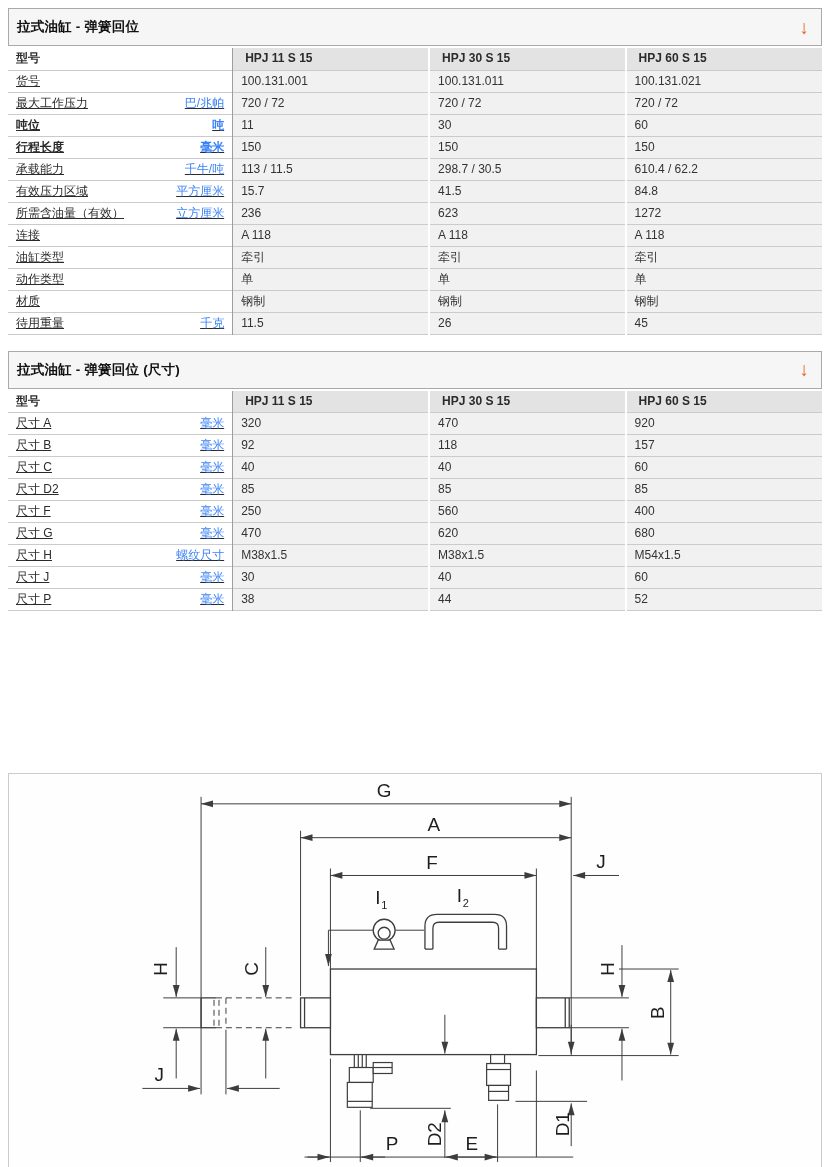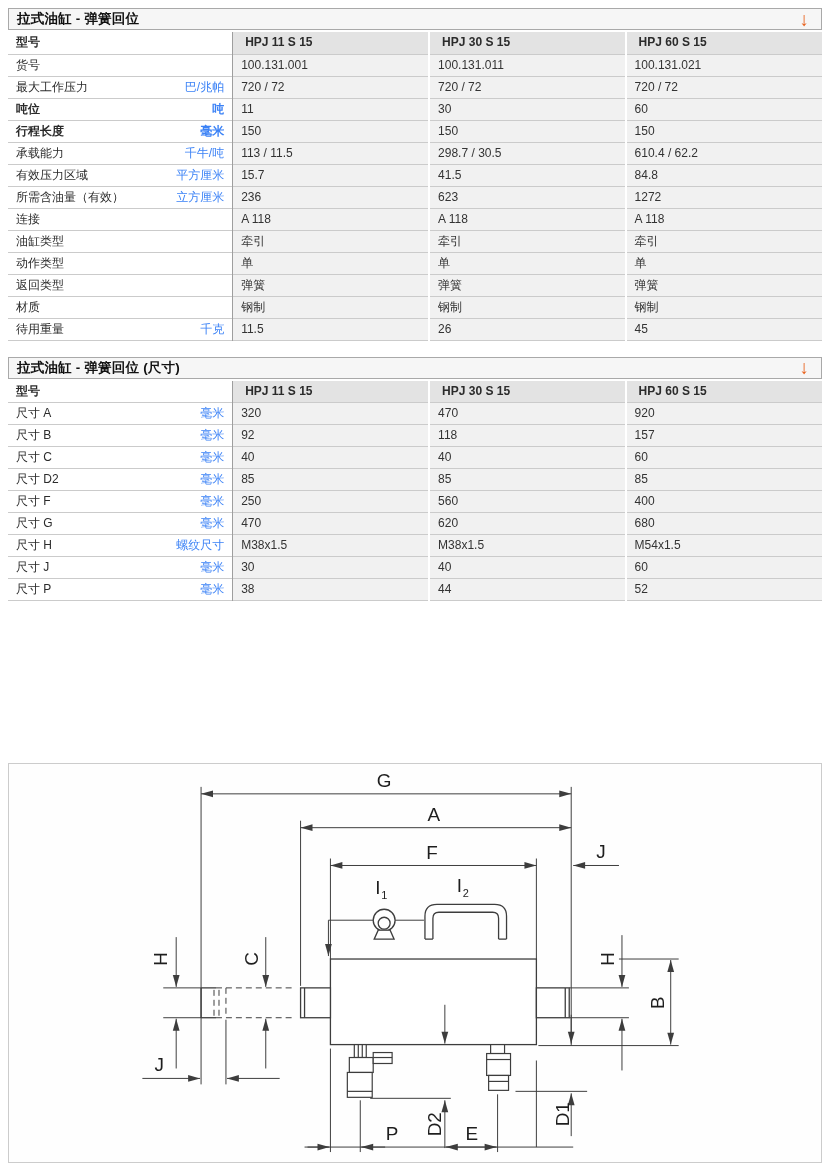--- a/index.html
+++ b/index.html
@@ -4,40 +4,40 @@
 <style>
   html,body{margin:0;padding:0;}
   body{
     width:830px;height:1167px;background:#ffffff;
     font-family:"Liberation Sans",sans-serif;color:#2b2b2b;
     -webkit-font-smoothing:antialiased;
   }
   .sheet{padding:8px;}
   
   .bar{
-    height:22px;box-sizing:border-box;border:1px solid #a9a9a9;background:#f6f6f6;
+    height:38px;box-sizing:border-box;border:1px solid #a9a9a9;background:#f6f6f6;
     display:flex;align-items:center;justify-content:space-between;
     padding:0 12px 0 8px;margin-bottom:2px;
   }
   .bar-title{font-weight:bold;font-size:13.5px;color:#111;letter-spacing:.2px;}
   .bar-arrow{color:#e8611c;font-weight:bold;font-size:19px;line-height:1;cursor:pointer;}
   
   .tbl-block{margin-bottom:16px;}
   table{width:100%;border-collapse:collapse;table-layout:fixed;font-size:12px;}
   col.c-label{width:27.6%;}
   th,td{box-sizing:border-box;height:22px;padding:3px 8px 4px 8px;line-height:14px;vertical-align:middle;
         border-top:1px solid #cbcbcb;text-align:left;font-weight:normal;}
   tr:first-child th{border-top:none;}
   table{border-bottom:1px solid #cbcbcb;}
   th.label-h{background:#ffffff;border-right:1px solid #9e9e9e;font-weight:bold;}
   th.val-h{background:#e3e3e3;font-weight:bold;padding-left:12px;}
   td.label-cell{background:#ffffff;border-right:1px solid #9e9e9e;}
   td.val-cell{background:#f1f1f1;color:#333;}
   th.val-h + th.val-h, td.val-cell + td.val-cell{border-left:2px solid #ffffff;}
-  .label-wrap{display:flex;justify-content:space-between;align-items:flex-end;}
+  .label-wrap{display:flex;justify-content:space-between;align-items:flex-end;text-decoration:underline;}
   .lab{white-space:nowrap;}
   .unit{white-space:nowrap;color:#3b82f6;}
   tr.bold-row .lab, tr.bold-row .unit{font-weight:bold;}
   
   .diagram-box{
     margin-top:162px;height:400px;box-sizing:border-box;
     border:1px solid #cccccc;background:#fefefe;overflow:hidden;
   }
   .diagram-box svg{display:block;}
   .dim-label{font-size:19px;fill:#1e1e1e;}
@@ -171,31 +171,20 @@
           <tr>
             <td class="label-cell">
               <div class="label-wrap">
                 <span class="lab">动作类型</span>
                 <span class="unit"></span>
               </div>
             </td>
             <td class="val-cell">单</td>
             <td class="val-cell">单</td>
             <td class="val-cell">单</td>
-          </tr>
-          <tr>
-            <td class="label-cell">
-              <div class="label-wrap">
-                <span class="lab">返回类型</span>
-                <span class="unit"></span>
-              </div>
-            </td>
-            <td class="val-cell">弹簧</td>
-            <td class="val-cell">弹簧</td>
-            <td class="val-cell">弹簧</td>
           </tr>
           <tr>
             <td class="label-cell">
               <div class="label-wrap">
                 <span class="lab">材质</span>
                 <span class="unit"></span>
               </div>
             </td>
             <td class="val-cell">钢制</td>
             <td class="val-cell">钢制</td>

